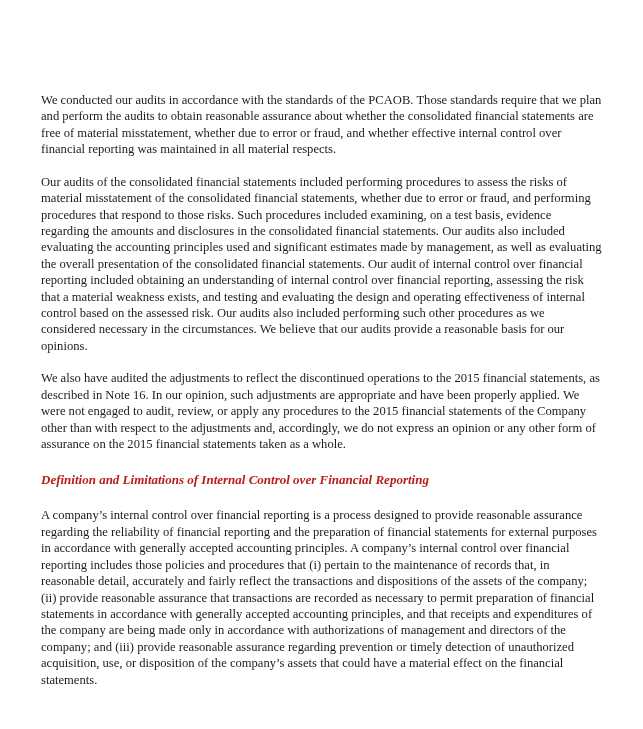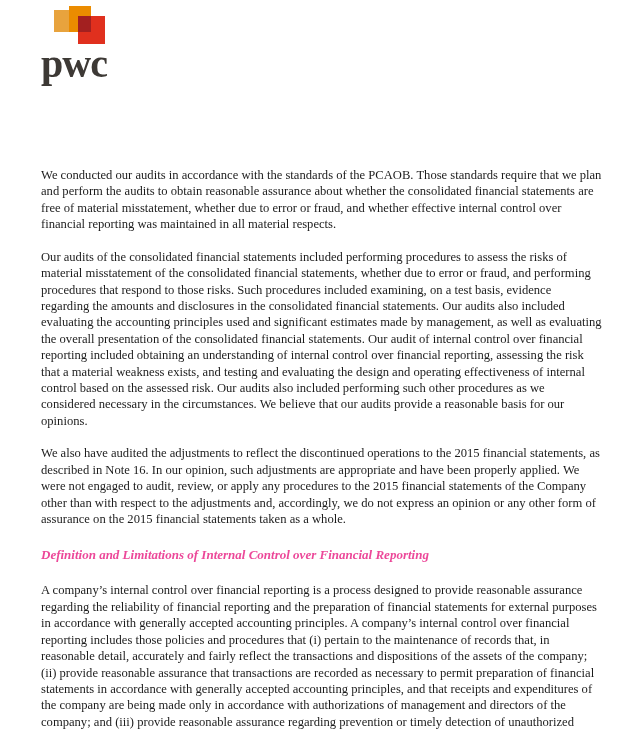--- a/index.html
+++ b/index.html
@@ -56,37 +56,28 @@
     text-align: left;
   }
   .content p {
     margin: 8px 0 16px 0;
   }
   .content h2 {
     font-size: 13px;
     font-weight: 700;
     font-style: italic;
     margin: 20px 0 18px 0;
-    color: #ec4899;
+    color: #b91c1c;
   }
 </style>
 </head>
 <body>
 
 <div class="page">
 
-  <header class="logo">
-    <div class="logo-mark">
-      <span class="sq sq-tan" style="background: rgb(232, 163, 61);"></span>
-      <span class="sq sq-orange" style="background: rgb(235, 140, 0);"></span>
-      <span class="sq sq-red" style="background: rgb(224, 48, 30);"></span>
-      <span class="sq sq-overlap" style="background: rgb(163, 32, 32);"></span>
-    </div>
-    <div class="logo-word" style="color: rgb(61, 57, 53);">pwc</div>
-  </header>
 
   <main class="content">
     <p>We conducted our audits in accordance with the standards of the PCAOB. Those standards require that we plan and perform the audits to obtain reasonable assurance about whether the consolidated financial statements are free of material misstatement, whether due to error or fraud, and whether effective internal control over financial reporting was maintained in all material respects.</p>
 
     <p>Our audits of the consolidated financial statements included performing procedures to assess the risks of material misstatement of the consolidated financial statements, whether due to error or fraud, and performing procedures that respond to those risks. Such procedures included examining, on a test basis, evidence regarding the amounts and disclosures in the consolidated financial statements. Our audits also included evaluating the accounting principles used and significant estimates made by management, as well as evaluating the overall presentation of the consolidated financial statements. Our audit of internal control over financial reporting included obtaining an understanding of internal control over financial reporting, assessing the risk that a material weakness exists, and testing and evaluating the design and operating effectiveness of internal control based on the assessed risk. Our audits also included performing such other procedures as we considered necessary in the circumstances. We believe that our audits provide a reasonable basis for our opinions.</p>
 
     <p>We also have audited the adjustments to reflect the discontinued operations to the 2015 financial statements, as described in Note 16. In our opinion, such adjustments are appropriate and have been properly applied. We were not engaged to audit, review, or apply any procedures to the 2015 financial statements of the Company other than with respect to the adjustments and, accordingly, we do not express an opinion or any other form of assurance on the 2015 financial statements taken as a whole.</p>
 
     <h2>Definition and Limitations of Internal Control over Financial Reporting</h2>
 

